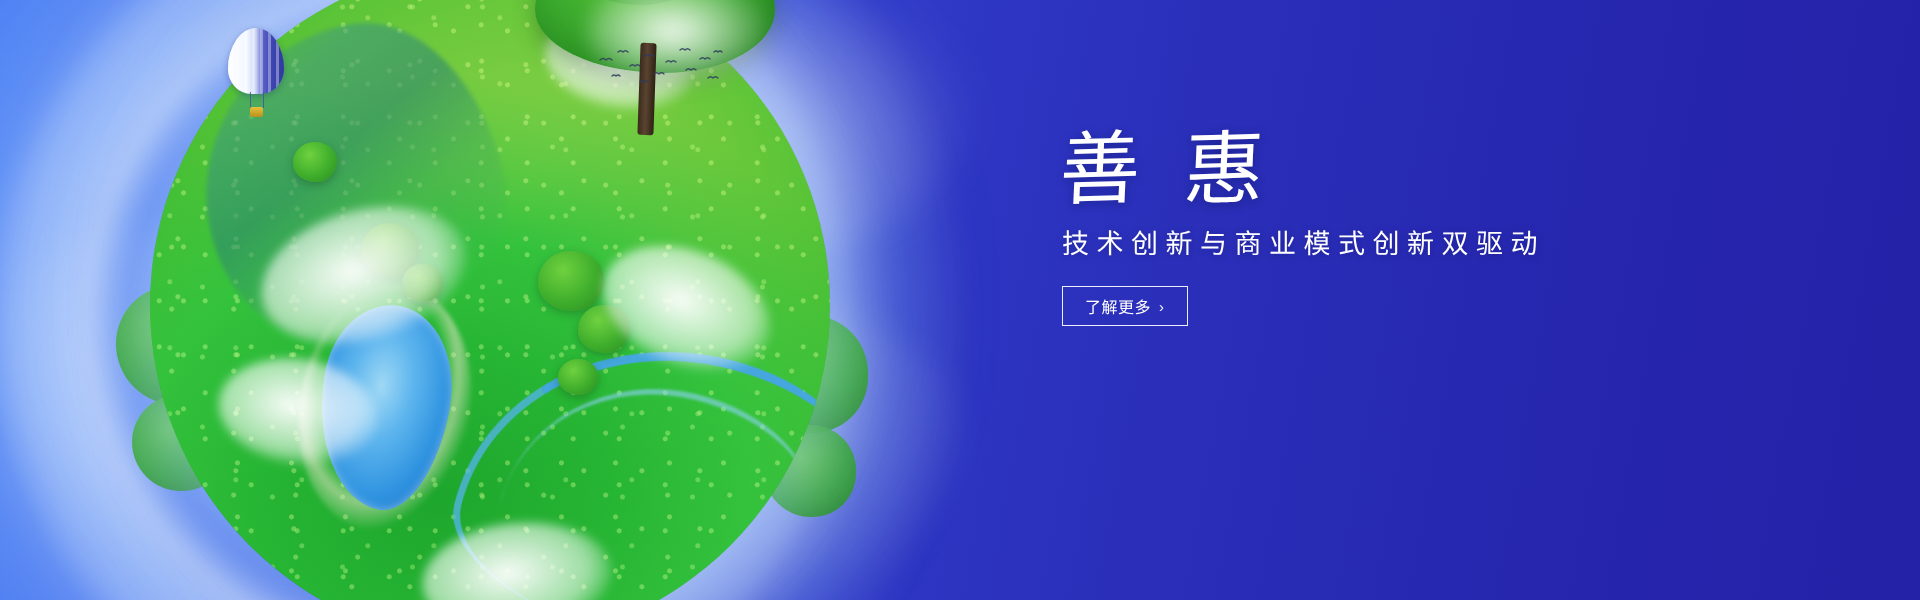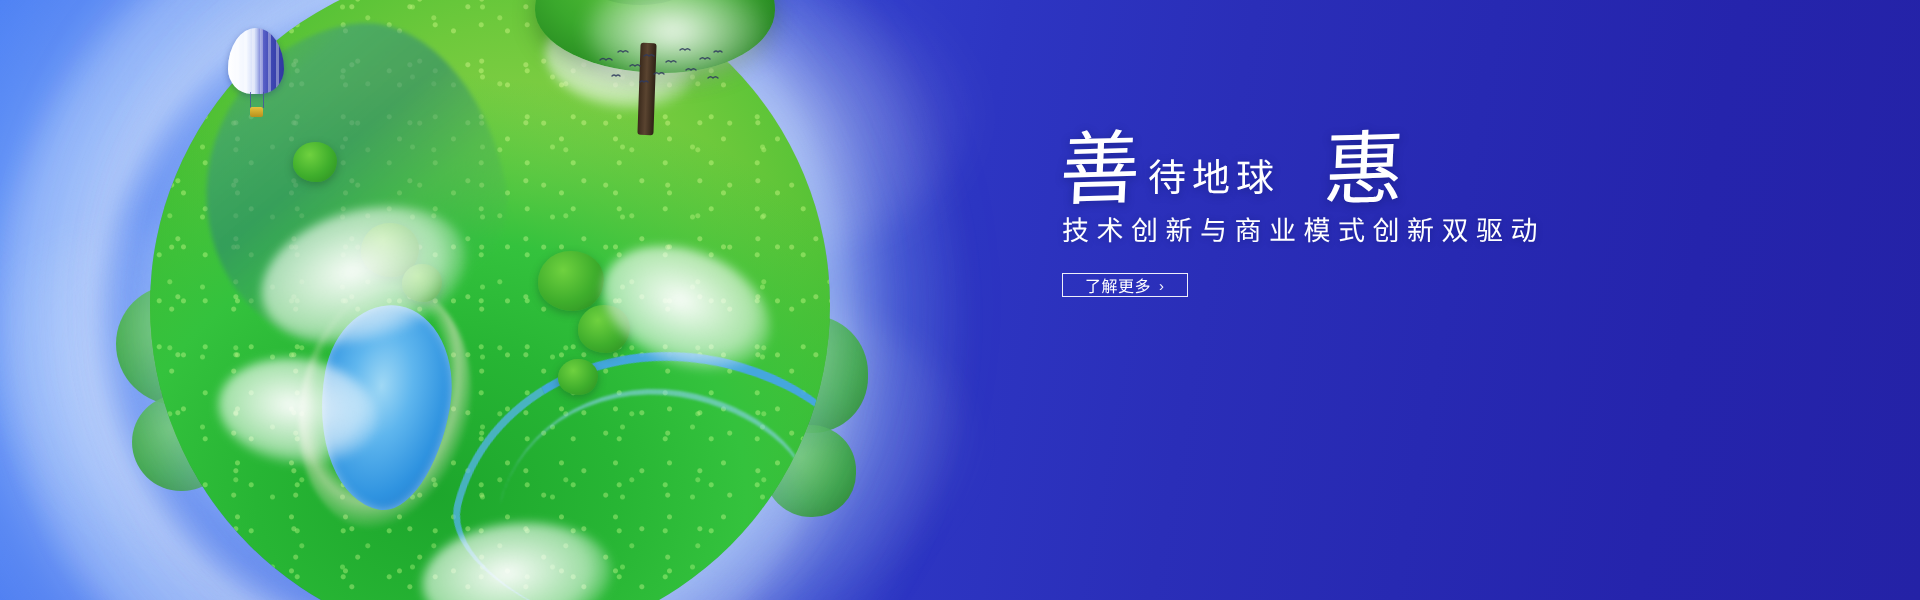--- a/index.html
+++ b/index.html
@@ -217,34 +217,34 @@
     font-family:"Liberation Serif","DejaVu Serif",serif;
     font-size:38px;line-height:1;font-weight:400;
     letter-spacing:6px;margin-left:8px;
     position:relative;top:-6px;
     text-shadow:0 2px 8px rgba(10,20,90,.4);
   }
   .subtitle{
     font-family:Liberation Serif, serif;
     font-size:27px;line-height:1.2;font-weight:400;
     letter-spacing:7.5px;
-    margin:5px 0 0 2px;
+    margin:18px 0 0 2px;
     text-shadow:0 1px 6px rgba(10,20,90,.35);
   }
   .desc{
     font-family:"Liberation Sans","DejaVu Sans",sans-serif;
     font-size:19px;line-height:1.25;font-weight:400;
     letter-spacing:.4px;
     margin:20px 0 0 2px;
     text-shadow:0 1px 5px rgba(10,20,90,.35);
   }
   .cta{
     display:inline-flex;align-items:center;justify-content:center;gap:8px;
     margin-top:26px;margin-left:2px;
-    min-width:116px;height:24px;padding:0 22px;
+    min-width:116px;height:40px;padding:0 22px;
     border:1px solid rgba(255,255,255,.92);
     background:transparent;color:#ffffff;
     font-family:"Liberation Sans","DejaVu Sans",sans-serif;
     font-size:16px;letter-spacing:.5px;cursor:pointer;
     box-sizing:border-box;
   }
   .cta .chev{font-size:15px;line-height:1;opacity:.95;}
 </style>
 </head>
 <body>
@@ -320,21 +320,20 @@
       <path d="M44 36 q2 -2 4 0 M48 36 q2 -2 4 0"></path>
       <path d="M16 30 q2 -2 4 0 M20 30 q2 -2 4 0"></path>
     </g>
   </svg>
 
   <div class="content">
 
     <h1 class="headline">
       <span class="h-group">
         <span class="h-big">善</span>
-        <span class="h-small">待地球</span>
       </span>
       <span class="h-group">
         <span class="h-big">惠</span>
       </span>
     </h1>
 
     <div class="subtitle">技术创新与商业模式创新双驱动</div>
 
 
     <button class="cta" type="button">

